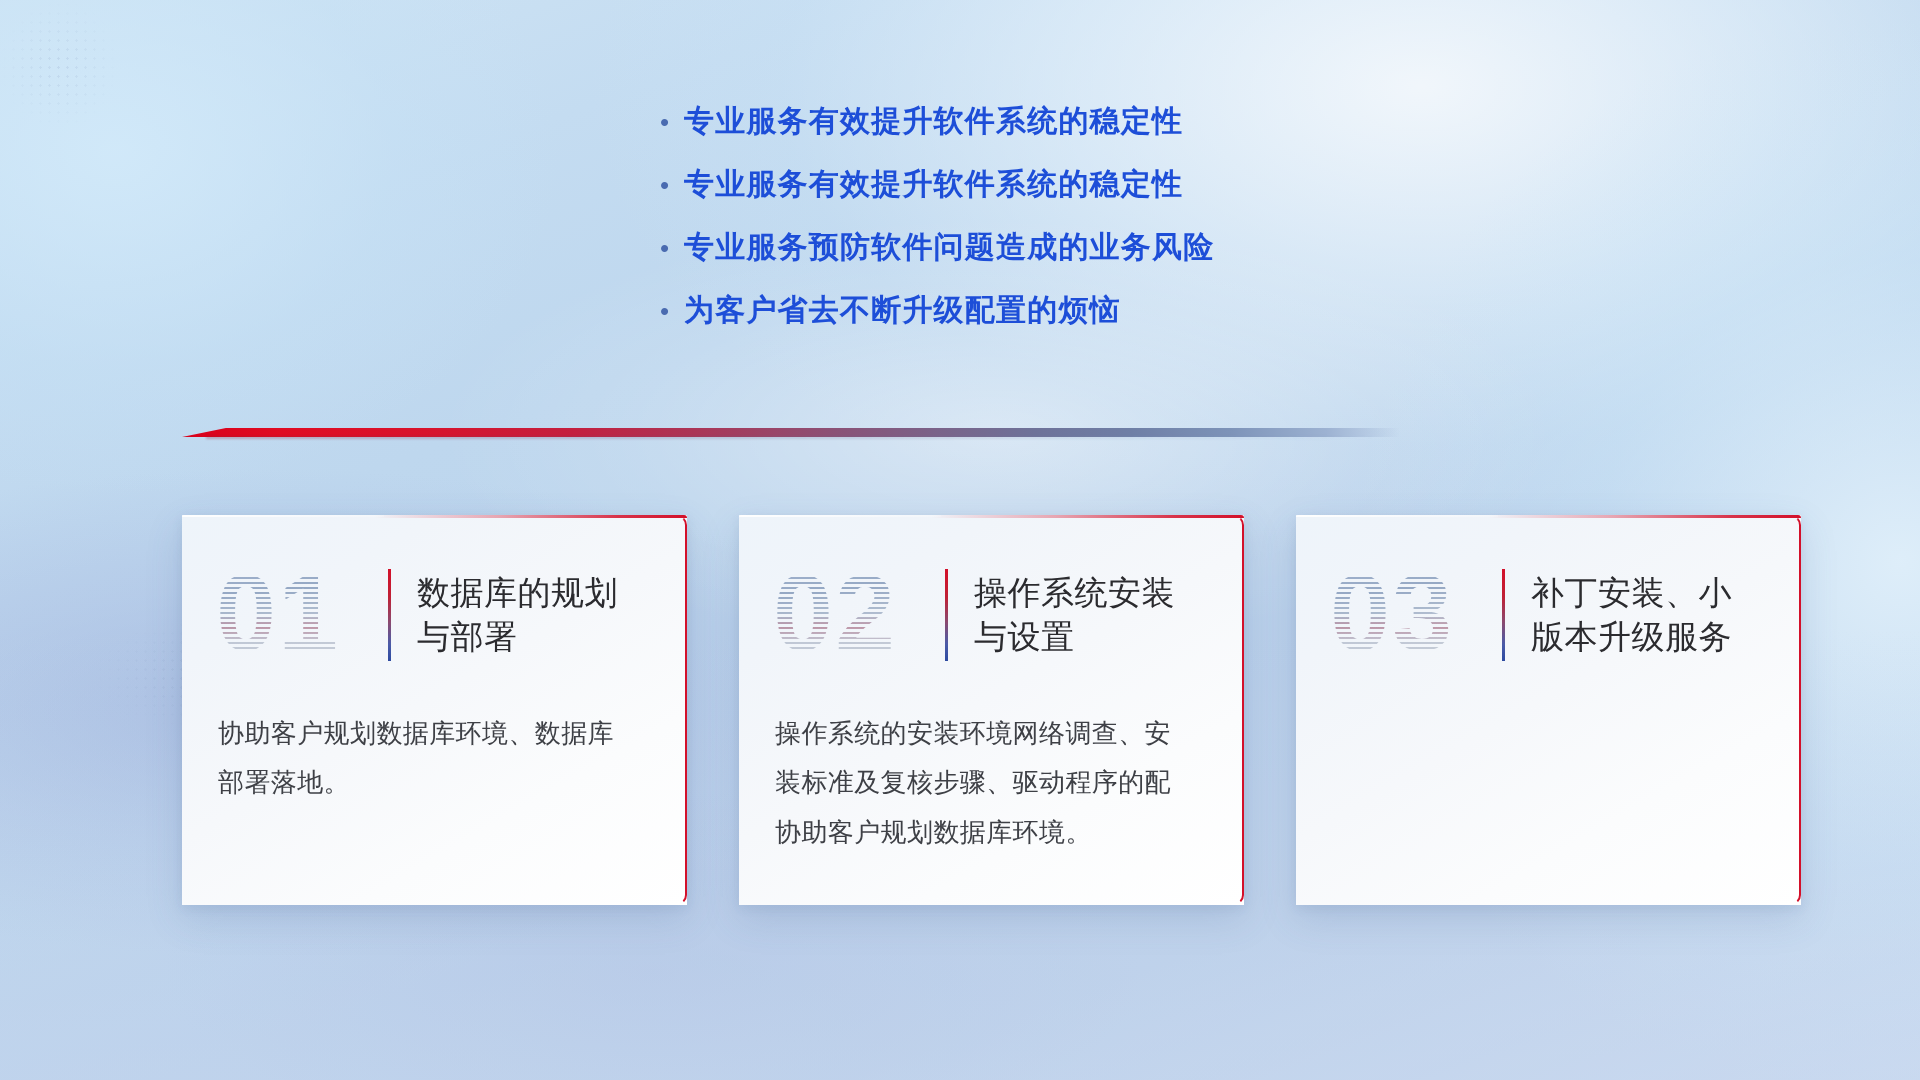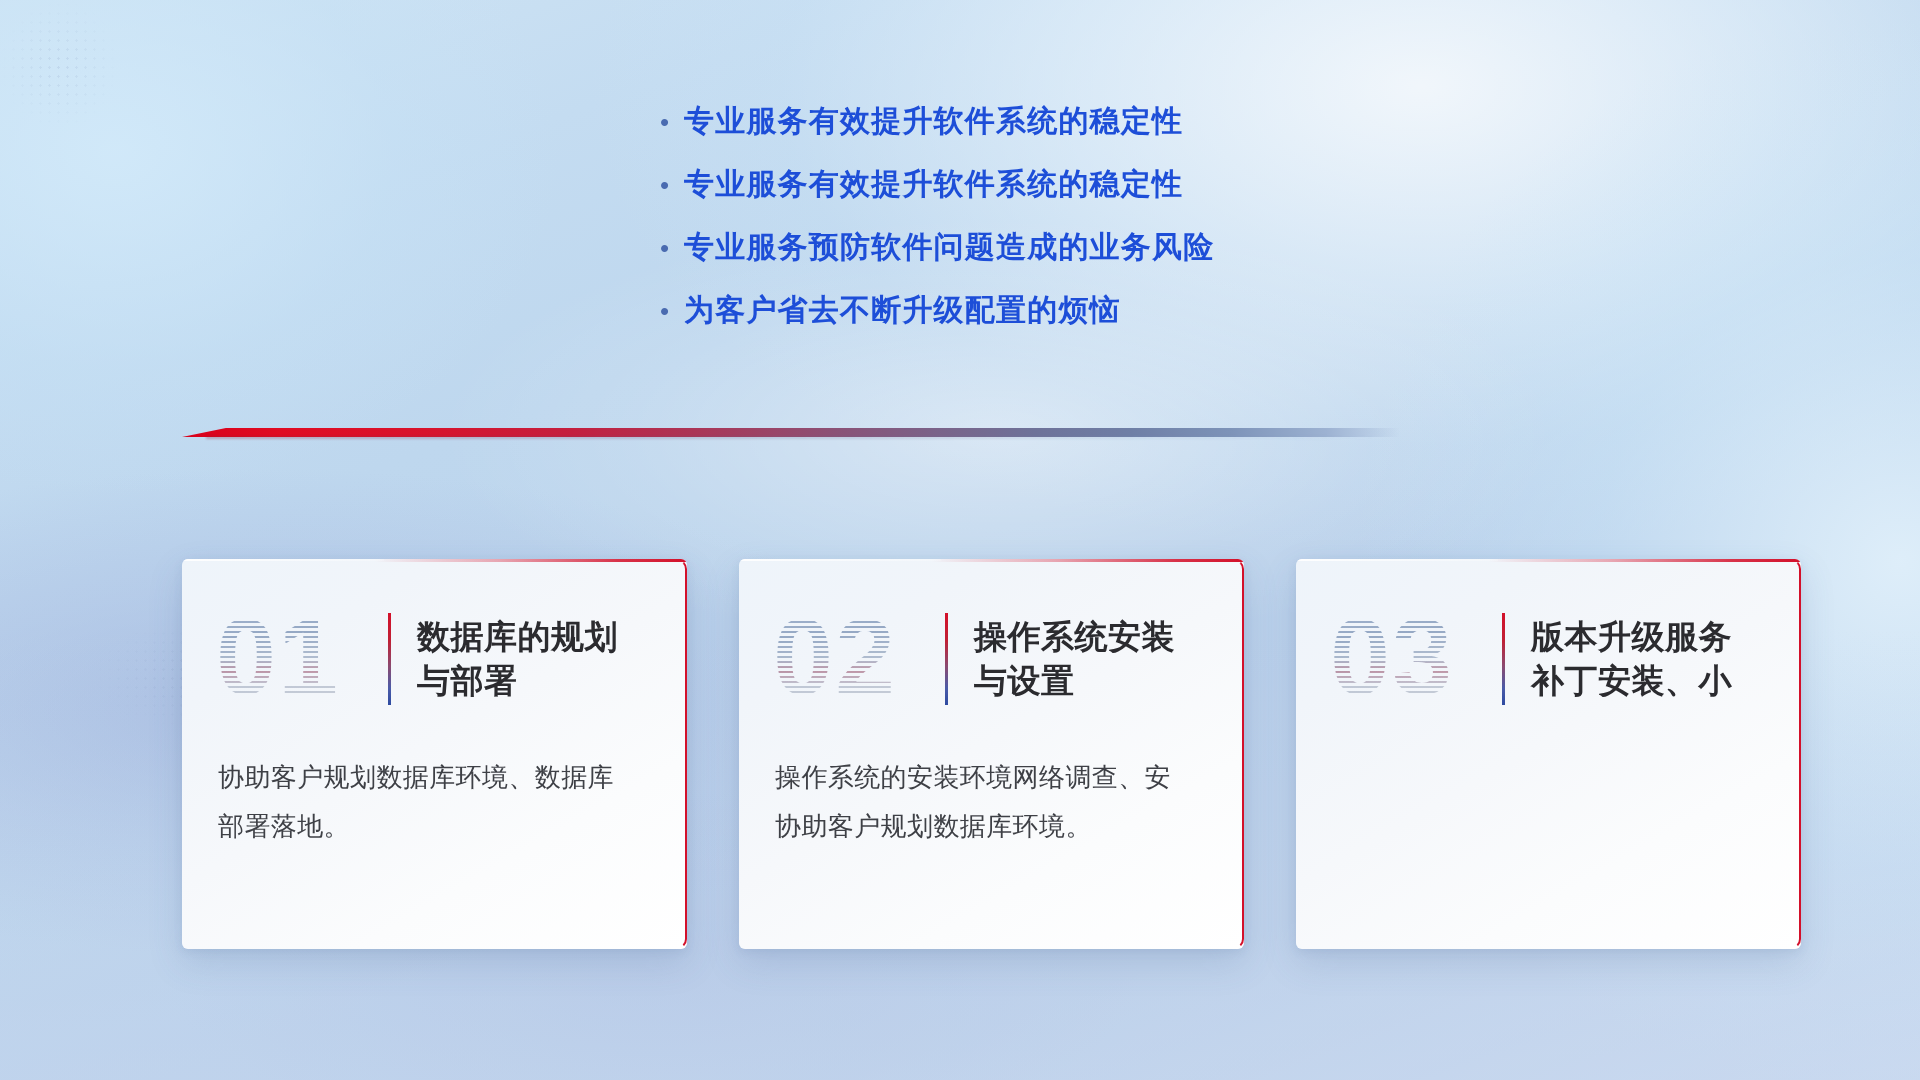--- a/index.html
+++ b/index.html
@@ -175,32 +175,31 @@
     top: 515px;
     width: 1620px;
     height: 400px;
     display: flex;
     gap: 52px;
   }
   .card {
     position: relative;
     width: 505px;
     height: 390px;
-    border-radius: 6px;
+    border-radius: 0;
     background: linear-gradient(150deg,
         #eef4fa 0%,
         #f1f5fa 22%,
         #f6f8fb 48%,
         #fbfcfd 72%,
         #ffffff 100%);
     box-shadow:
       0 14px 34px rgba(70,100,150,0.17),
       0 3px 10px rgba(70,100,150,0.10);
     overflow: hidden;
-    margin-top: 44px;
   }
   
   .card-accent {
     position: absolute;
     inset: 0;
     border-radius: 10px;
     border-top: 2px solid transparent;
     border-right: 2.5px solid #d3102a;
     border-bottom: 2px solid transparent;
     border-left: 2px solid transparent;
@@ -289,21 +288,21 @@
   .card-rule {
     width: 3px;
     flex: 0 0 3px;
     height: 92px;
     margin: 0 26px 0 4px;
     background: linear-gradient(to bottom, #d3102a 0%, #c02035 30%, #8a4a70 58%, #4a5ba8 82%, #2d4aa0 100%);
   }
   .card-title {
     font-size: 33px;
     line-height: 1.32;
-    font-weight: 700;
+    font-weight: 400;
     color: #2b2b2f;
     letter-spacing: 0.5px;
   }
 
   .card-body {
     position: relative;
     padding: 34px 36px 0 36px;
     font-size: 26px;
     line-height: 1.9;
     color: #3e4046;
@@ -383,35 +382,36 @@
           <span class="glyph-tint">02</span>
         </div>
         <div class="card-rule"></div>
         <div class="card-title">
           <div>操作系统安装</div>
           <div>与设置</div>
         </div>
       </div>
       <div class="card-body">
         <div class="card-body-line">操作系统的安装环境网络调查、安</div>
+        <div class="card-body-line">装标准及复核步骤、驱动程序的配</div>
         <div class="card-body-line">协助客户规划数据库环境。</div>
       </div>
     </div>
 
     <div class="card">
       <div class="card-accent"></div>
       <div class="card-accent-top"></div>
       <div class="card-edge-light"></div>
       <div class="card-head">
         <div class="card-number">
           <span class="glyph">03</span>
           <span class="glyph-tint">03</span>
         </div>
         <div class="card-rule"></div>
         <div class="card-title">
+          <div>补丁安装、小</div>
           <div>版本升级服务</div>
-          <div>补丁安装、小</div>
         </div>
       </div>
     </div>
 
   </div>
 </div>
 
 </body></html>

